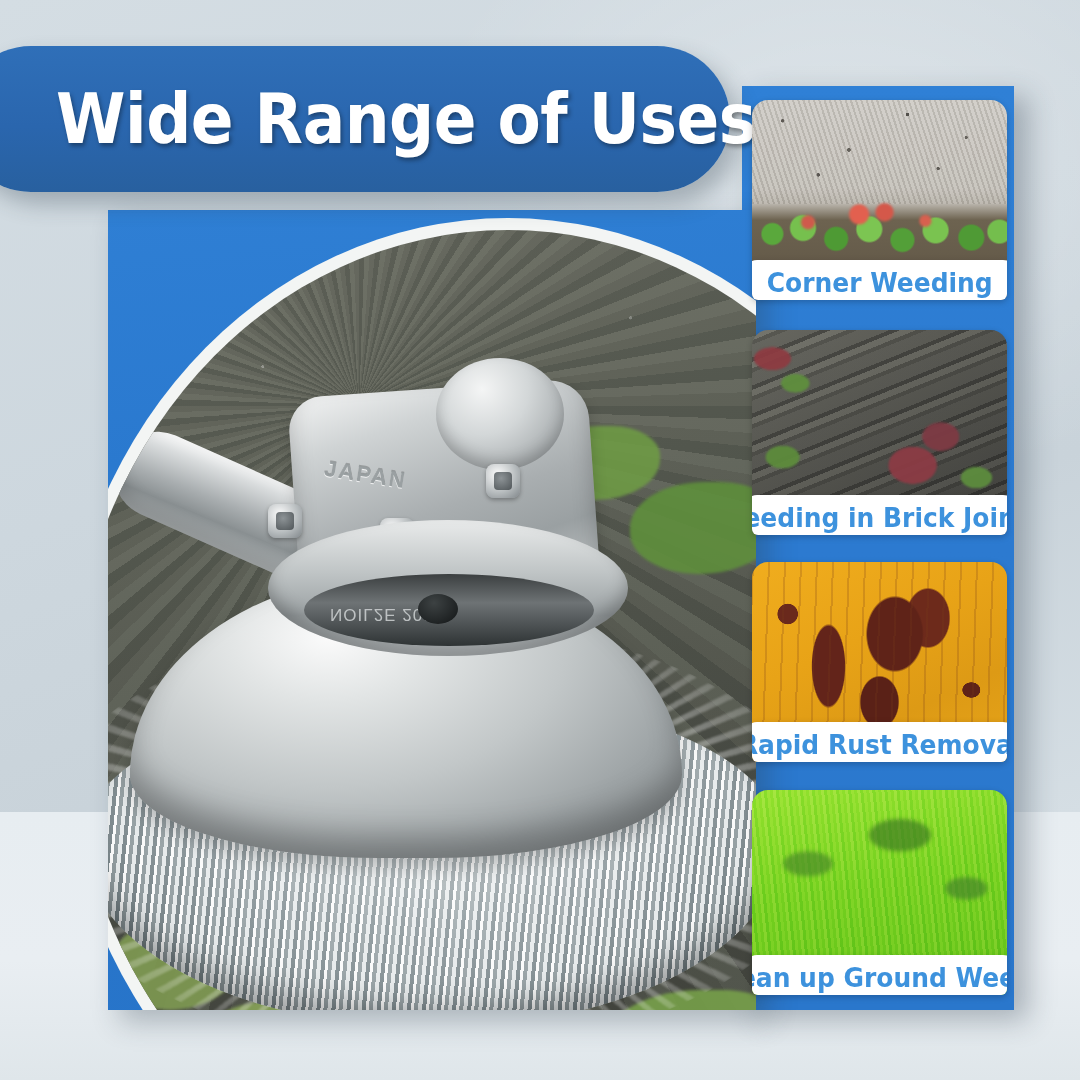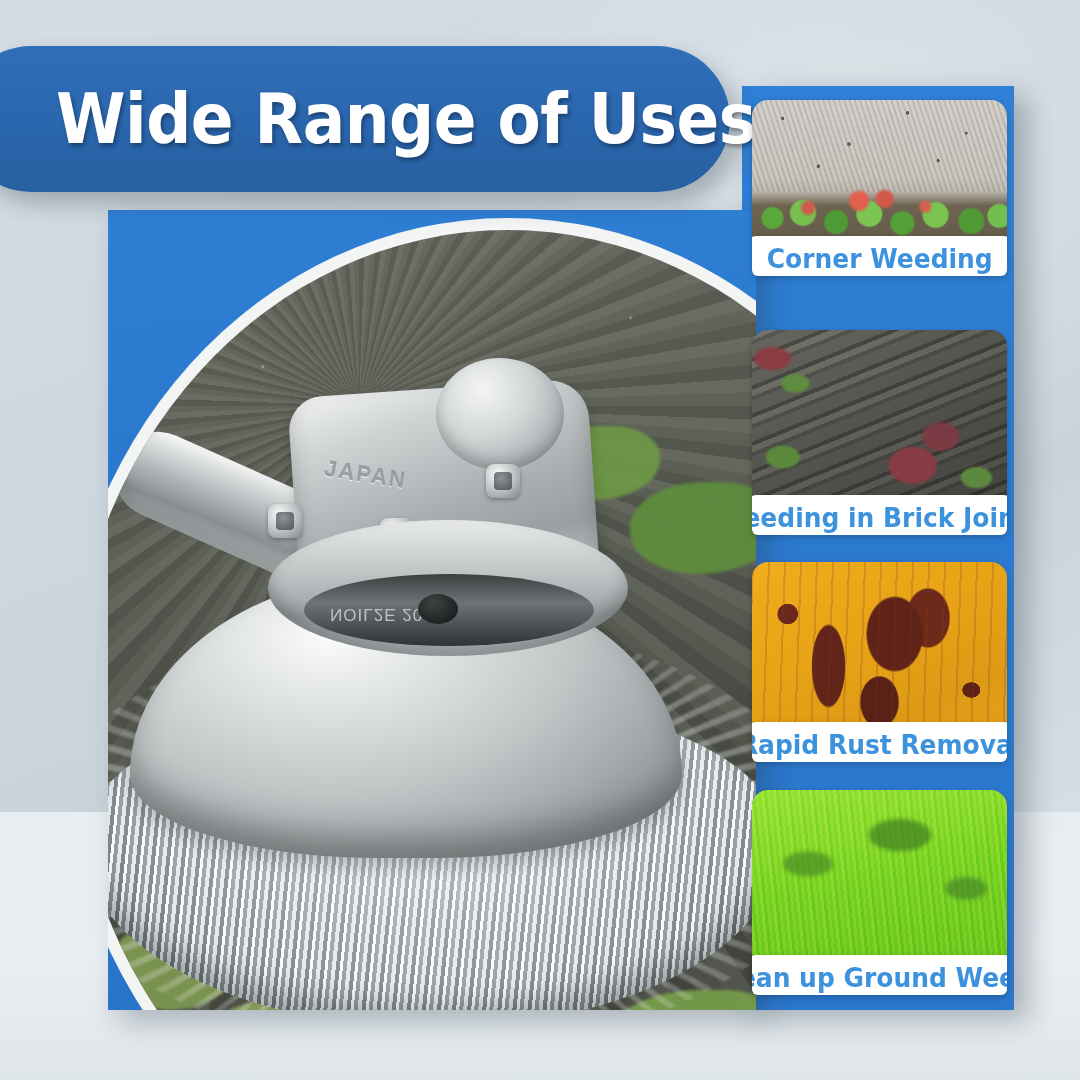--- a/index.html
+++ b/index.html
@@ -109,21 +109,21 @@
   .card{position:absolute;left:752px;width:255px;border-radius:16px;overflow:visible;}
   .card .thumb{width:255px;border-radius:16px 16px 6px 6px;overflow:hidden;position:relative;
     box-shadow:0 2px 6px rgba(0,0,0,.22);}
   .cap{position:absolute;left:-8px;bottom:-6px;width:272px;height:46px;border-radius:13px;
     background:#ffffff;display:flex;align-items:center;justify-content:center;
     box-shadow:0 3px 7px rgba(0,0,0,.25);}
   .cap span{color:#3d92dd;font-size:26px;font-weight:600;white-space:nowrap;
     font-family:"DejaVu Sans","Liberation Sans",sans-serif;transform:scaleX(.96);}
 
   
-  .t-concrete{height:176px;
+  .t-concrete{height:200px;
     background:
       linear-gradient(180deg,#cfccc6 0%,#c6c2bb 44%, #b8b3aa 52%, #6d6350 60%, #5d5344 100%);}
   .t-concrete .specks{position:absolute;inset:0 0 48% 0;
     background:
       radial-gradient(circle at 12% 20%, #4a4742 0 1.4px, rgba(0,0,0,0) 2px),
       radial-gradient(circle at 38% 48%, #54504a 0 1.6px, rgba(0,0,0,0) 2.2px),
       radial-gradient(circle at 61% 14%, #3f3c38 0 1.5px, rgba(0,0,0,0) 2px),
       radial-gradient(circle at 84% 36%, #56524c 0 1.3px, rgba(0,0,0,0) 1.8px),
       radial-gradient(circle at 26% 72%, #474440 0 1.5px, rgba(0,0,0,0) 2px),
       radial-gradient(circle at 73% 66%, #4c4944 0 1.4px, rgba(0,0,0,0) 1.9px),

